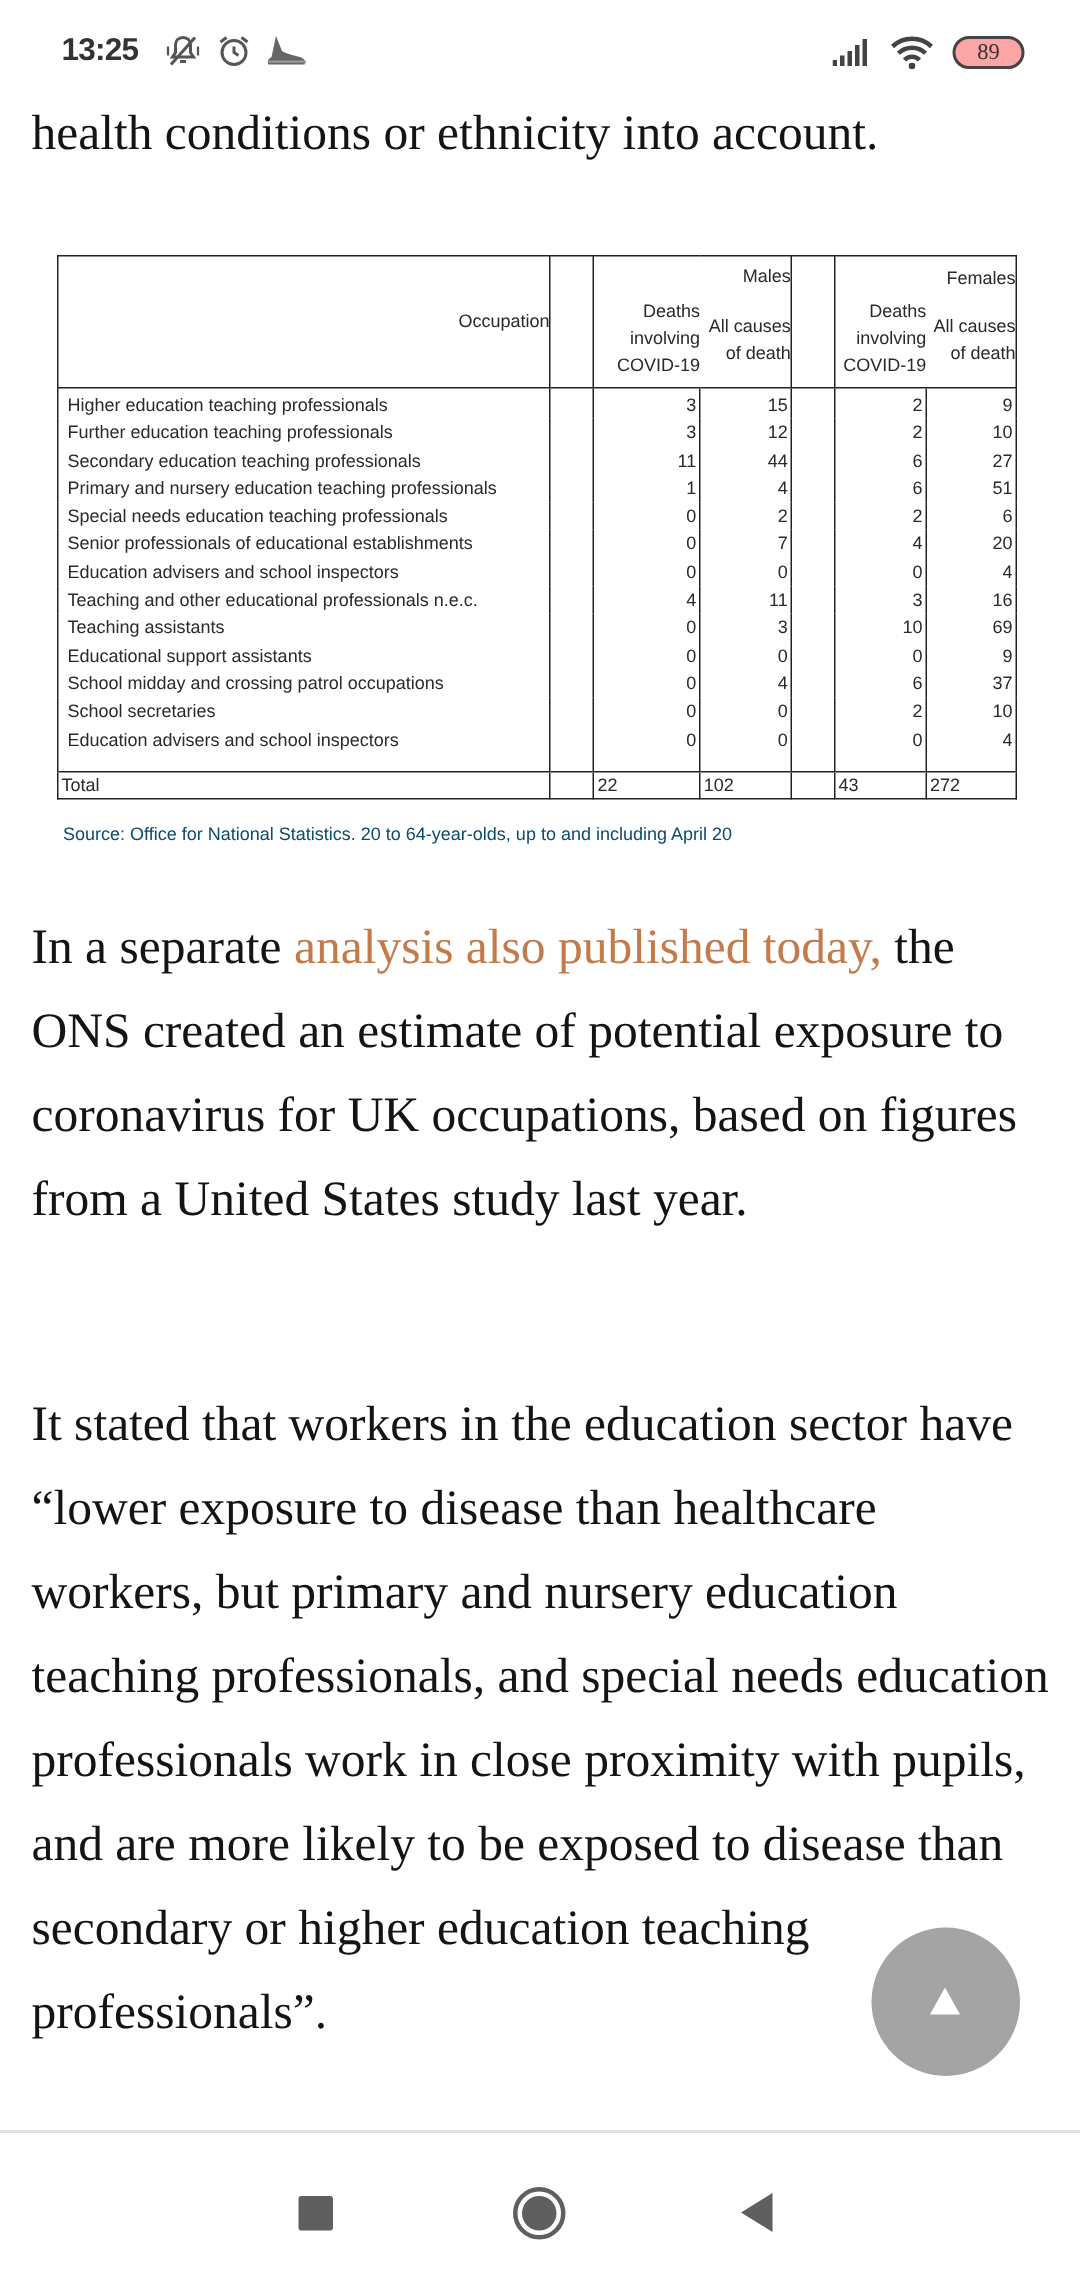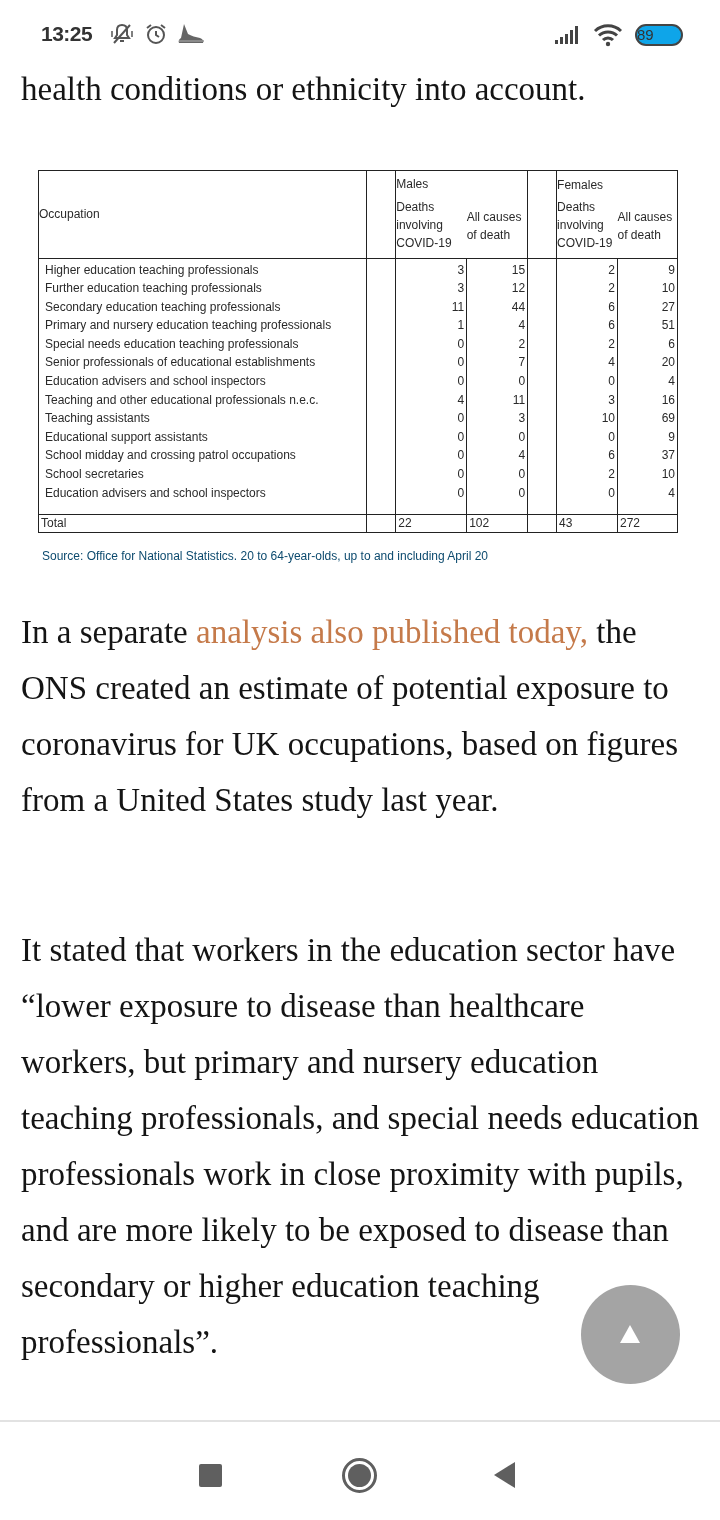--- a/index.html
+++ b/index.html
@@ -3,31 +3,31 @@
   <meta charset="utf-8">
   <style>
     * { margin: 0; padding: 0; box-sizing: border-box; }
     html, body { width: 720px; height: 1520px; background: #ffffff; overflow: hidden; }
     body { position: relative; font-family: "Liberation Serif", "DejaVu Serif", serif; color: #1a1a1a; }
 
     
     .status-bar { position: absolute; left: 0; top: 0; width: 588px; height: 60px; }
     .status-time { position: absolute; left: 41px; top: 22px; font-family: "Liberation Sans", sans-serif; font-size: 21px; font-weight: bold; color: #333; letter-spacing: -0.5px; }
     .status-icon { position: absolute; top: 22px; color: #555; font-family: "DejaVu Sans", sans-serif; }
-    .battery { position: absolute; left: 635px; top: 24px; width: 48px; height: 22px; border: 2px solid #444; border-radius: 11px; background: #0ea5e9; font-family: Liberation Sans, sans-serif; font-size: 15px; line-height: 18px; text-align: left; color: #333; }
+    .battery { position: absolute; left: 635px; top: 24px; width: 48px; height: 22px; border: 2px solid #444; border-radius: 11px; background: #fca5a5; font-family: Liberation Serif, serif; font-size: 15px; line-height: 18px; text-align: center; color: #333; }
 
     
     .para { position: absolute; left: 21px; width: 680px; font-family: "Liberation Serif", "DejaVu Serif", serif; font-size: 33px; line-height: 56px; color: #141414; }
     .link { color: #c57a4a; text-decoration: none; }
 
     
     .figure { position: absolute; left: 38px; top: 170px; width: 640px; }
     table.ons { border-collapse: collapse; width: 640px; font-family: "Liberation Sans", sans-serif; font-size: 12px; color: #2a2a2a; }
     table.ons td, table.ons th { font-weight: normal; }
-    .hd td { border: 1.5px solid #222; text-align: left; vertical-align: middle; line-height: 18px; }
+    .hd td { border: 1.5px solid #222; text-align: right; vertical-align: middle; line-height: 18px; }
     .c-occ { width: 329px; }
     .c-blank { width: 29px; }
     .c-mc { width: 71px; }
     .c-ma { width: 61px; }
     .c-fc { width: 61px; }
     .c-fa { width: 60px; }
     .body-row td { height: 18.6px; line-height: 18.6px; padding: 0 2px; border-left: 1.5px solid #222; border-right: 1.5px solid #222; }
     .body-row td.occ { padding-left: 6px; text-align: left; }
     .body-row td.num { text-align: right; }
     .first-row td { padding-top: 2px; }

